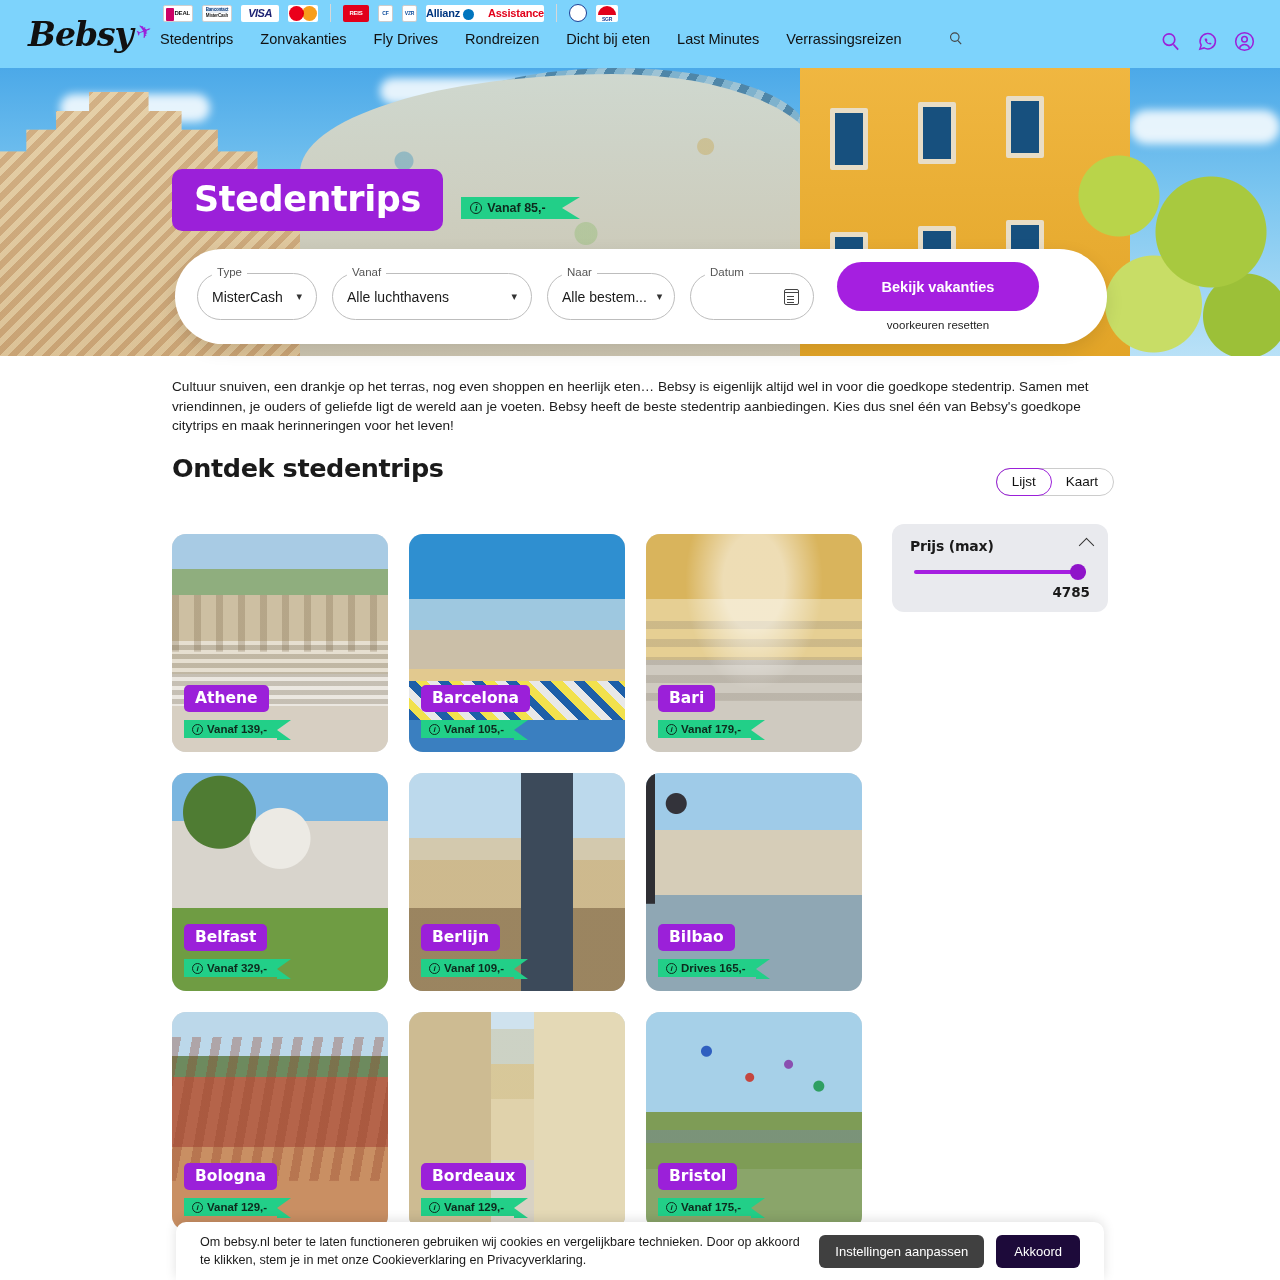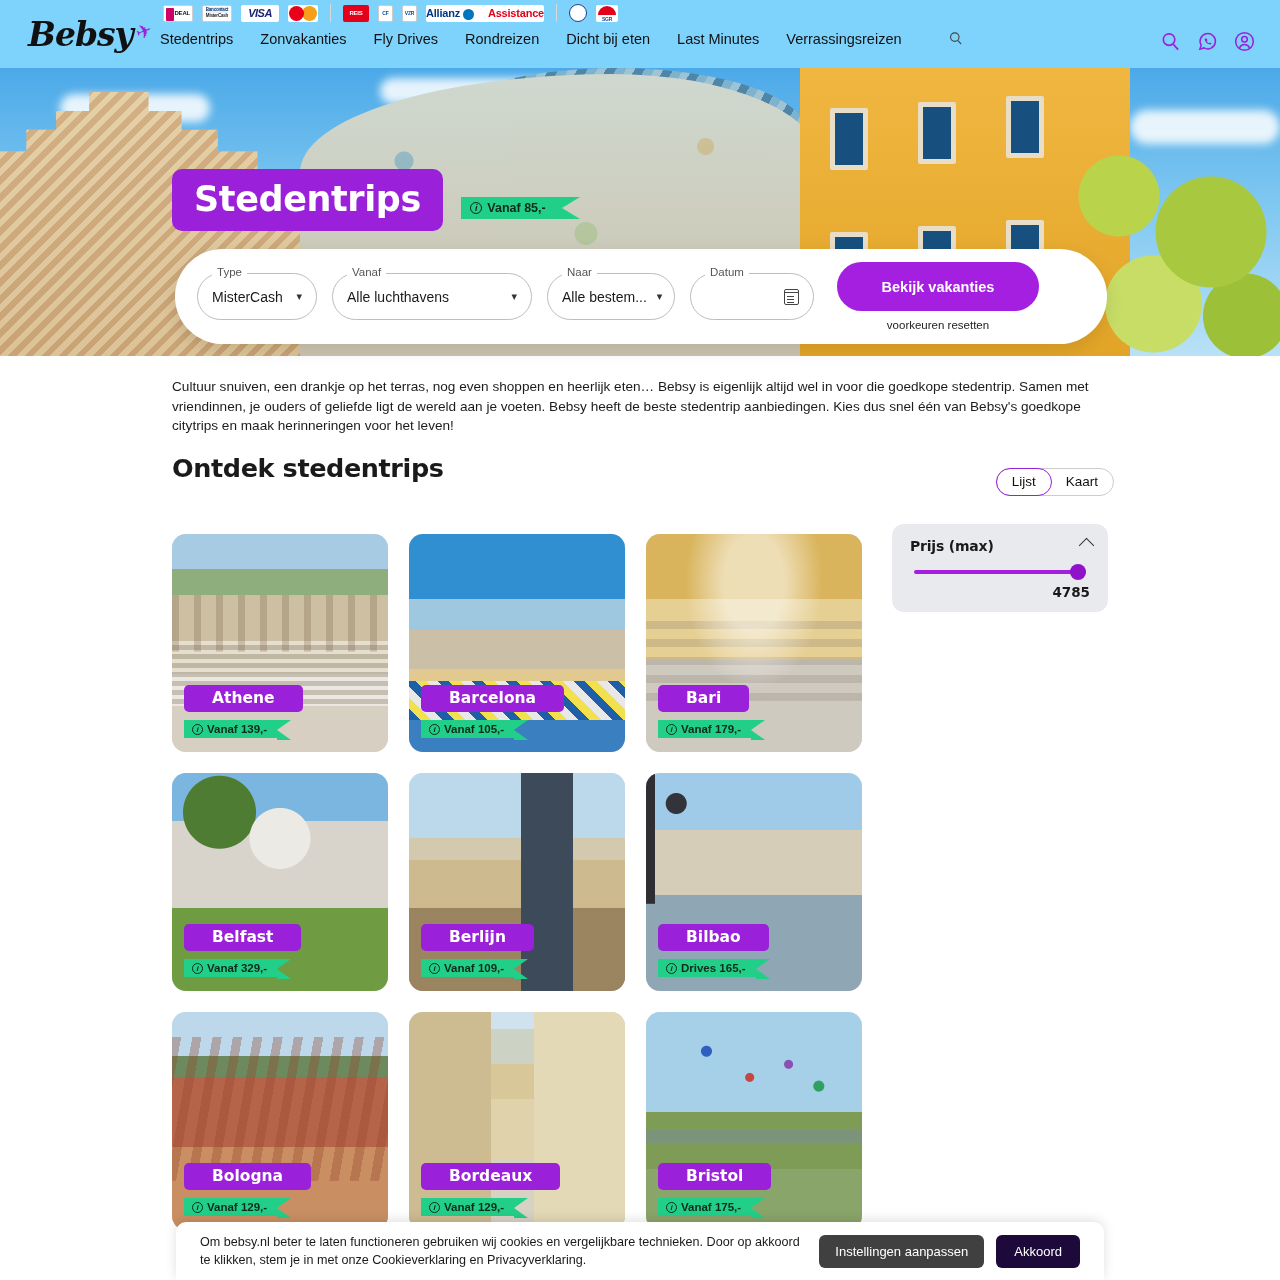--- a/index.html
+++ b/index.html
@@ -249,21 +249,21 @@
     width: 696px; display: flex; flex-wrap: wrap; gap: 21px 21px;
   }
   .card {
     position: relative; width: 216px; height: 218px; border-radius: 14px; overflow: hidden;
     cursor: pointer; background: #d9d9d9;
   }
   .card .ph { position: absolute; inset: 0; }
   .card .city {
     position: absolute; left: 12px; bottom: 40px;
     background: #9b20d9; color: #fff; font-weight: bold; font-size: 15.5px;
-    padding: 4px 28px 5px; border-radius: 5px;
+    padding: 4px 11px 5px; border-radius: 5px;
     font-family: "DejaVu Sans", sans-serif;
   }
   .card .rib {
     position: relative; display: inline-flex; align-items: center; gap: 4px;
     background: #22cf88; color: #0d2a1d; font-size: 11.5px; font-weight: 600;
     padding: 3px 10px 3px 8px;
   }
   .card .ribwrap { position: absolute; left: 12px; bottom: 14px; }
   .card .rib::after {
     content:""; position:absolute; right:-14px; top:0; width:0; height:0;

